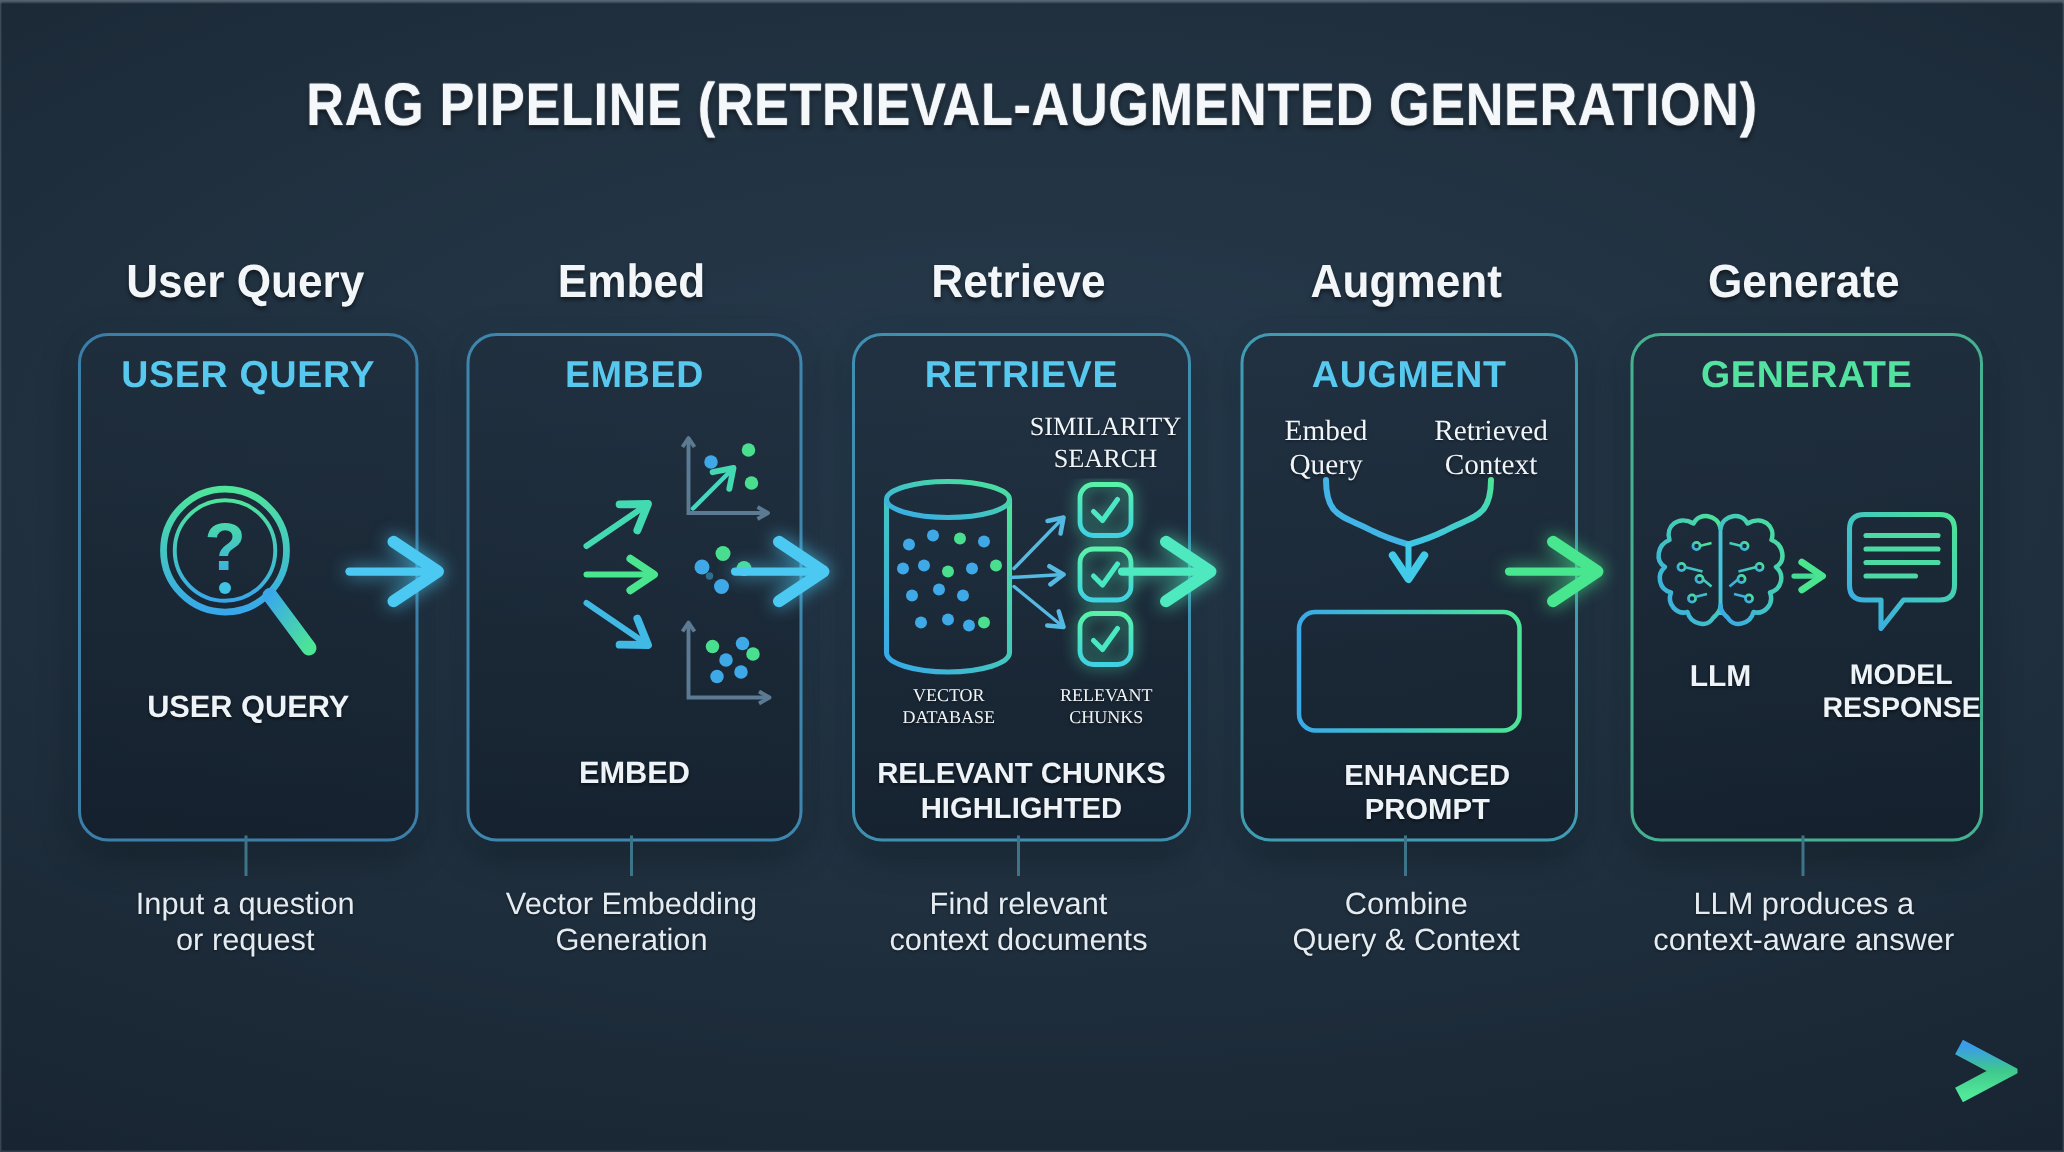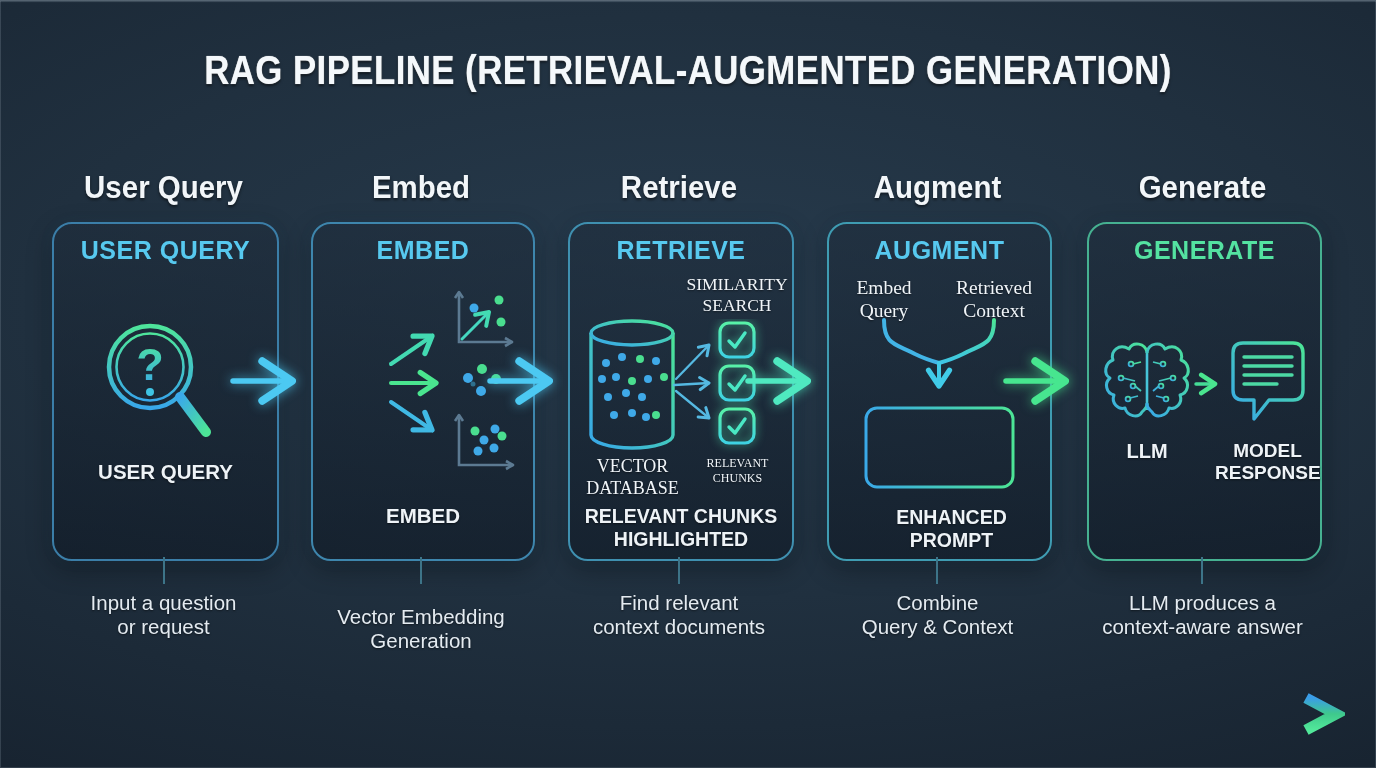--- a/index.html
+++ b/index.html
@@ -217,21 +217,21 @@
 
       <g style="filter:drop-shadow(0 0 5px rgba(80,235,180,.75))">
         <rect x="138" y="4" width="34" height="34" rx="9" fill="none" stroke="url(#gCheck)" stroke-width="3.2"></rect>
         <path d="M147,22 L153,28 L163,14" fill="none" stroke="#4ae8c4" stroke-width="3.4" stroke-linecap="round" stroke-linejoin="round"></path>
         <rect x="138" y="47" width="34" height="34" rx="9" fill="none" stroke="url(#gCheck)" stroke-width="3.2"></rect>
         <path d="M147,65 L153,71 L163,57" fill="none" stroke="#4ae8c4" stroke-width="3.4" stroke-linecap="round" stroke-linejoin="round"></path>
         <rect x="138" y="90" width="34" height="34" rx="9" fill="none" stroke="url(#gCheck)" stroke-width="3.2"></rect>
         <path d="M147,108 L153,114 L163,100" fill="none" stroke="#4ae8c4" stroke-width="3.4" stroke-linecap="round" stroke-linejoin="round"></path>
       </g>
     </svg>
-    <div class="lbl pre" style="left:10px;top:232px;width:105px;font-size:18px;line-height:1.22;">VECTOR
+    <div class="lbl pre" style="left:10px;top:232px;width:105px;font-size:12px;line-height:1.22;">VECTOR
 DATABASE</div>
     <div class="lbl pre" style="left:115px;top:232px;width:105px;font-size:12px;line-height:1.22;">RELEVANT
 CHUNKS</div>
     <div class="cap pre" style="left:0;top:281px;width:100%;font-size:19.5px;line-height:1.16;">RELEVANT CHUNKS
 HIGHLIGHTED</div>
   </div>
 
   <div class="card c4">
     <div class="card-title cyan">AUGMENT</div>
     <div class="lbl pre" style="left:10px;top:52px;width:90px;font-size:19.5px;line-height:1.2;">Embed
@@ -312,21 +312,21 @@
   </svg>
 
   <div class="conn" style="left:163px;"></div>
   <div class="conn" style="left:420px;"></div>
   <div class="conn" style="left:678px;"></div>
   <div class="conn" style="left:936px;"></div>
   <div class="conn" style="left:1201px;"></div>
 
   <div class="desc c1" style="border:none;background:none;height:auto;">Input a question
 or request</div>
-  <div class="desc c2" style="border:none;background:none;height:auto;margin-top:14px;">Vector Embedding
+  <div class="desc c2" style="border:none;background:none;height:auto;">Vector Embedding
 Generation</div>
   <div class="desc c3" style="border:none;background:none;height:auto;">Find relevant
 context documents</div>
   <div class="desc c4" style="border:none;background:none;height:auto;">Combine
 Query &amp; Context</div>
   <div class="desc c5" style="border:none;background:none;height:auto;">LLM produces a
 context-aware answer</div>
 
   <svg class="logo" width="46" height="42">
     <polyline points="7,5 37,21 7,37" fill="none" stroke="url(#gLogo)" stroke-width="11" stroke-linejoin="miter"></polyline>

